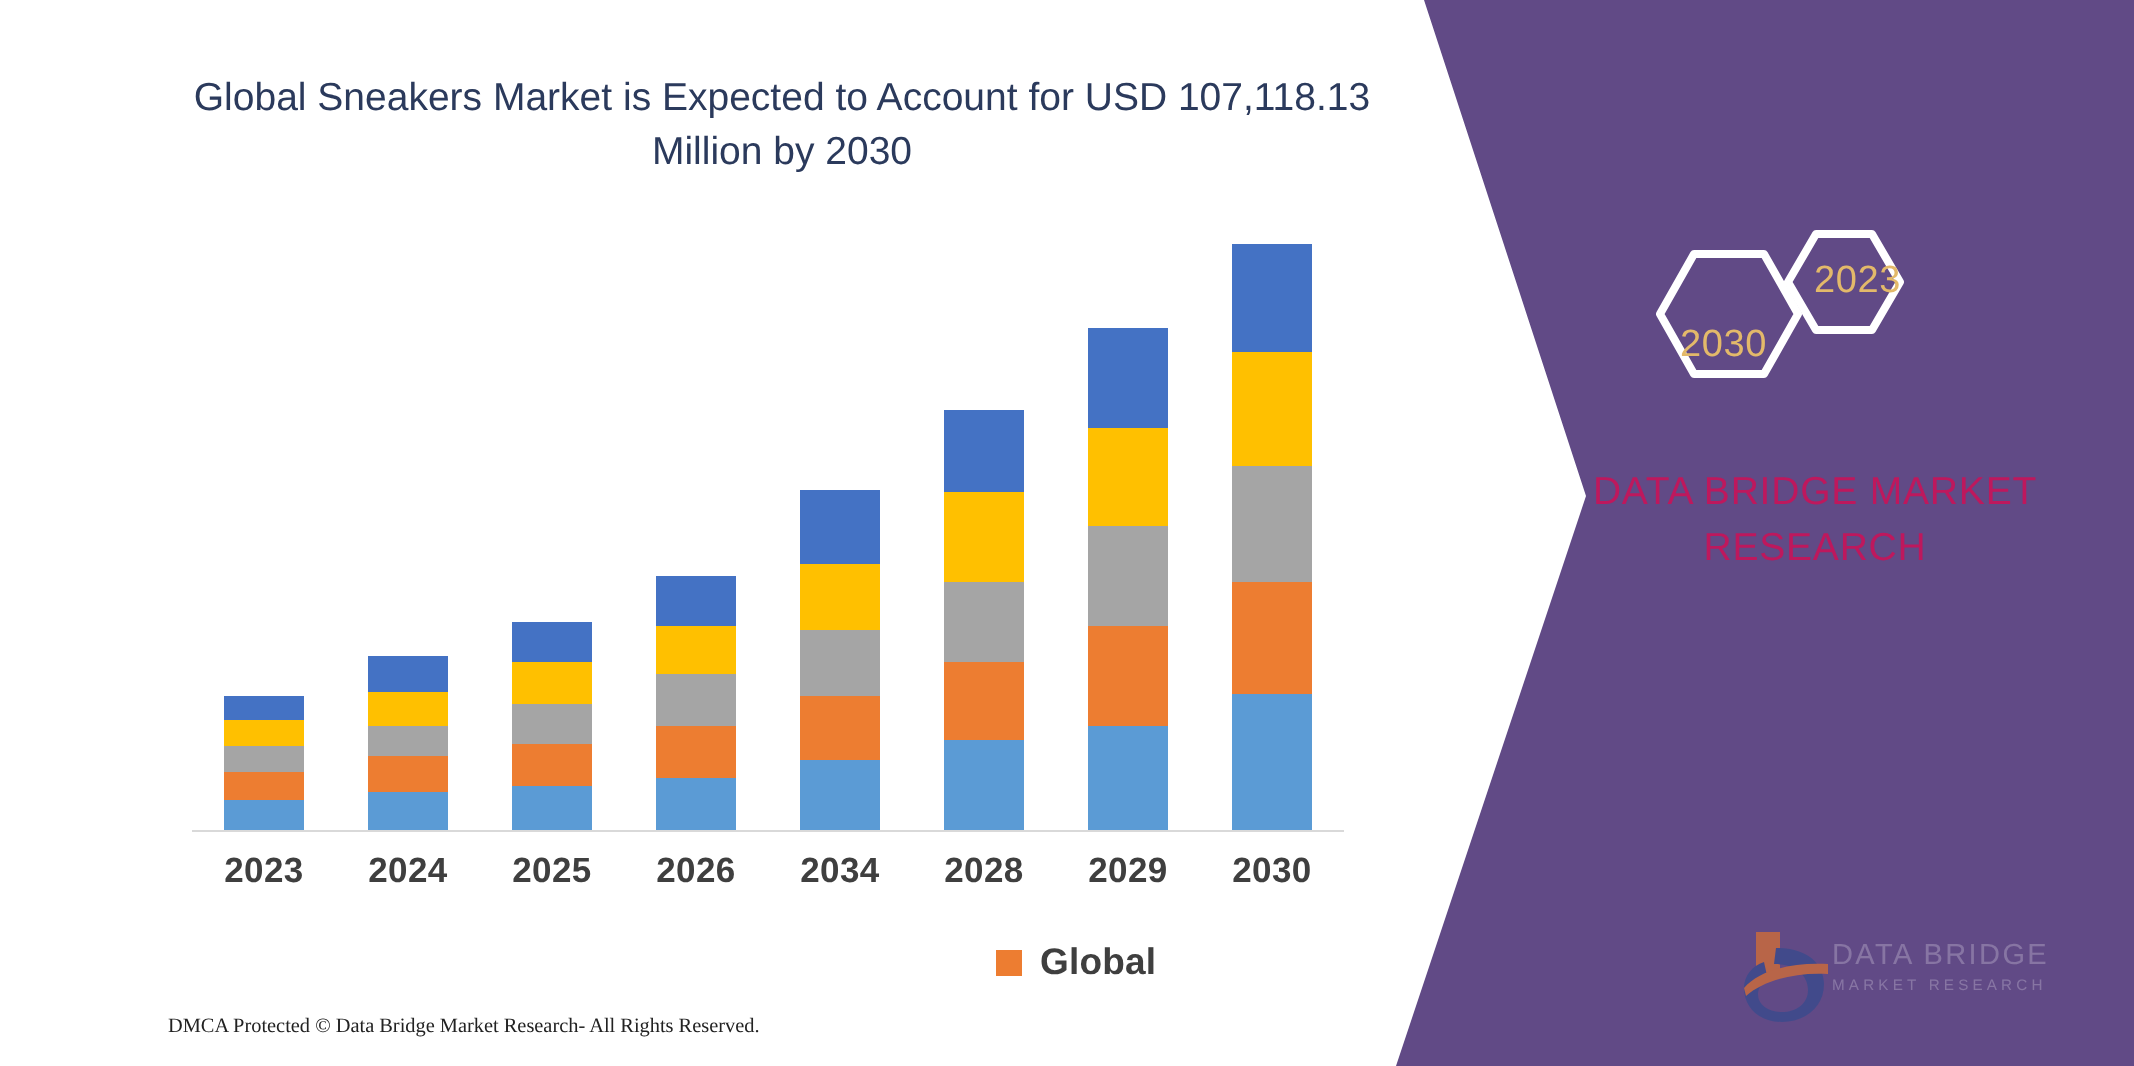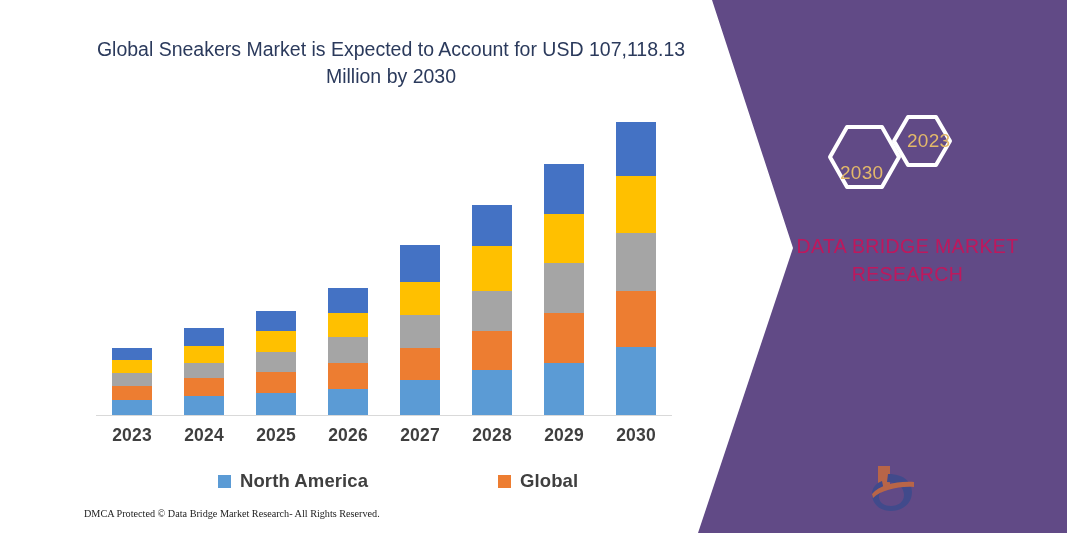--- a/index.html
+++ b/index.html
@@ -269,31 +269,27 @@
           <div class="seg seg-me" title="Middle East and Africa 2030: 51" style="height: 53.55px; background: rgb(68, 114, 196);"></div>
         </div>
       </div>
     </div>
 
   <div id="tick-row">
       <div class="tick" style="left: 0px;">2023</div>
       <div class="tick" style="left: 72px;">2024</div>
       <div class="tick" style="left: 144px;">2025</div>
       <div class="tick" style="left: 216px;">2026</div>
-      <div class="tick" style="left: 288px;">2027</div>
+      <div class="tick" style="left: 288px;">2034</div>
       <div class="tick" style="left: 360px; text-align: center;">2028</div>
       <div class="tick" style="left: 432px;">2029</div>
       <div class="tick" style="left: 504px;">2030</div>
     </div>
 
   <div id="legend">
-    <div class="legend-item" id="legend-item-0">
-      <span class="legend-swatch" style="background: rgb(91, 155, 213);"></span>
-      <span class="legend-label">North America</span>
-    </div>
     <div class="legend-item" id="legend-item-1">
       <span class="legend-swatch" style="background: rgb(237, 125, 49);"></span>
       <span class="legend-label">Global</span>
     </div>
   </div>
 
   <div class="footer-note" id="footer-dmca">DMCA Protected © Data Bridge Market Research- All Rights Reserved.</div>
 
   <div id="purple-panel" style="background: rgb(97, 74, 134);"></div>
 
@@ -308,15 +304,19 @@
   </div>
 
   <div id="brand-name">DATA BRIDGE MARKET RESEARCH</div>
 
   <div id="dbmr-logo">
     <svg width="48" height="52" viewBox="0 0 48 52">
       <path d="M10 4 H22 V26 H10 Z" fill="#ee7623"></path>
       <path d="M20 12 C38 12 44 22 44 30 C44 42 34 49 23 49 C12 49 4 42 4 32 C4 26 8 21 14 19 L16 28 C12 30 11 33 11 35 C11 41 17 44 23 44 C30 44 36 40 36 33 C36 25 29 20 19 20 Z" fill="#2e4b8f"></path>
       <path d="M4 32 C12 23 28 19 46 20 L46 25 C30 24 14 28 5 36 Z" fill="#ee7623"></path>
     </svg>
+    <div id="logo-text-wrap">
+      <div id="logo-main">DATA BRIDGE</div>
+      <div id="logo-sub">MARKET RESEARCH</div>
+    </div>
   </div>
 
 </div>
 
 </body></html>

